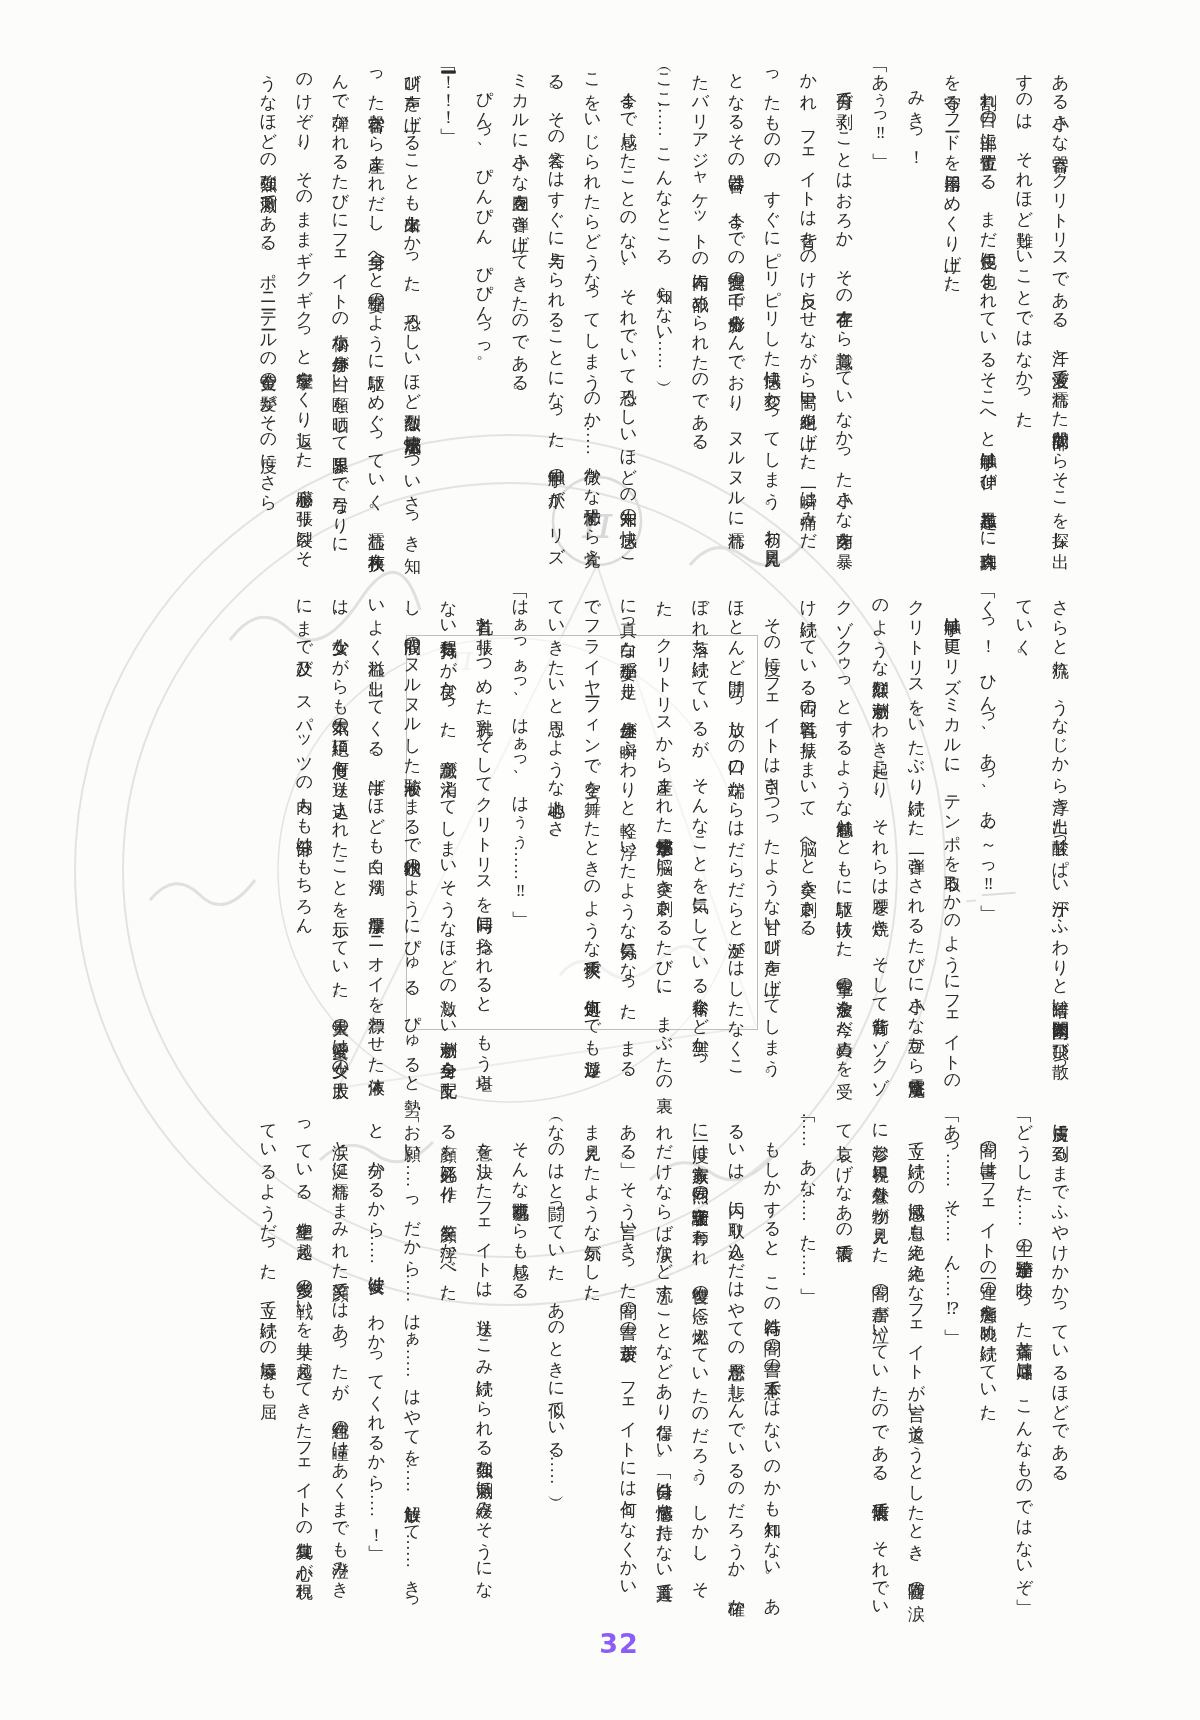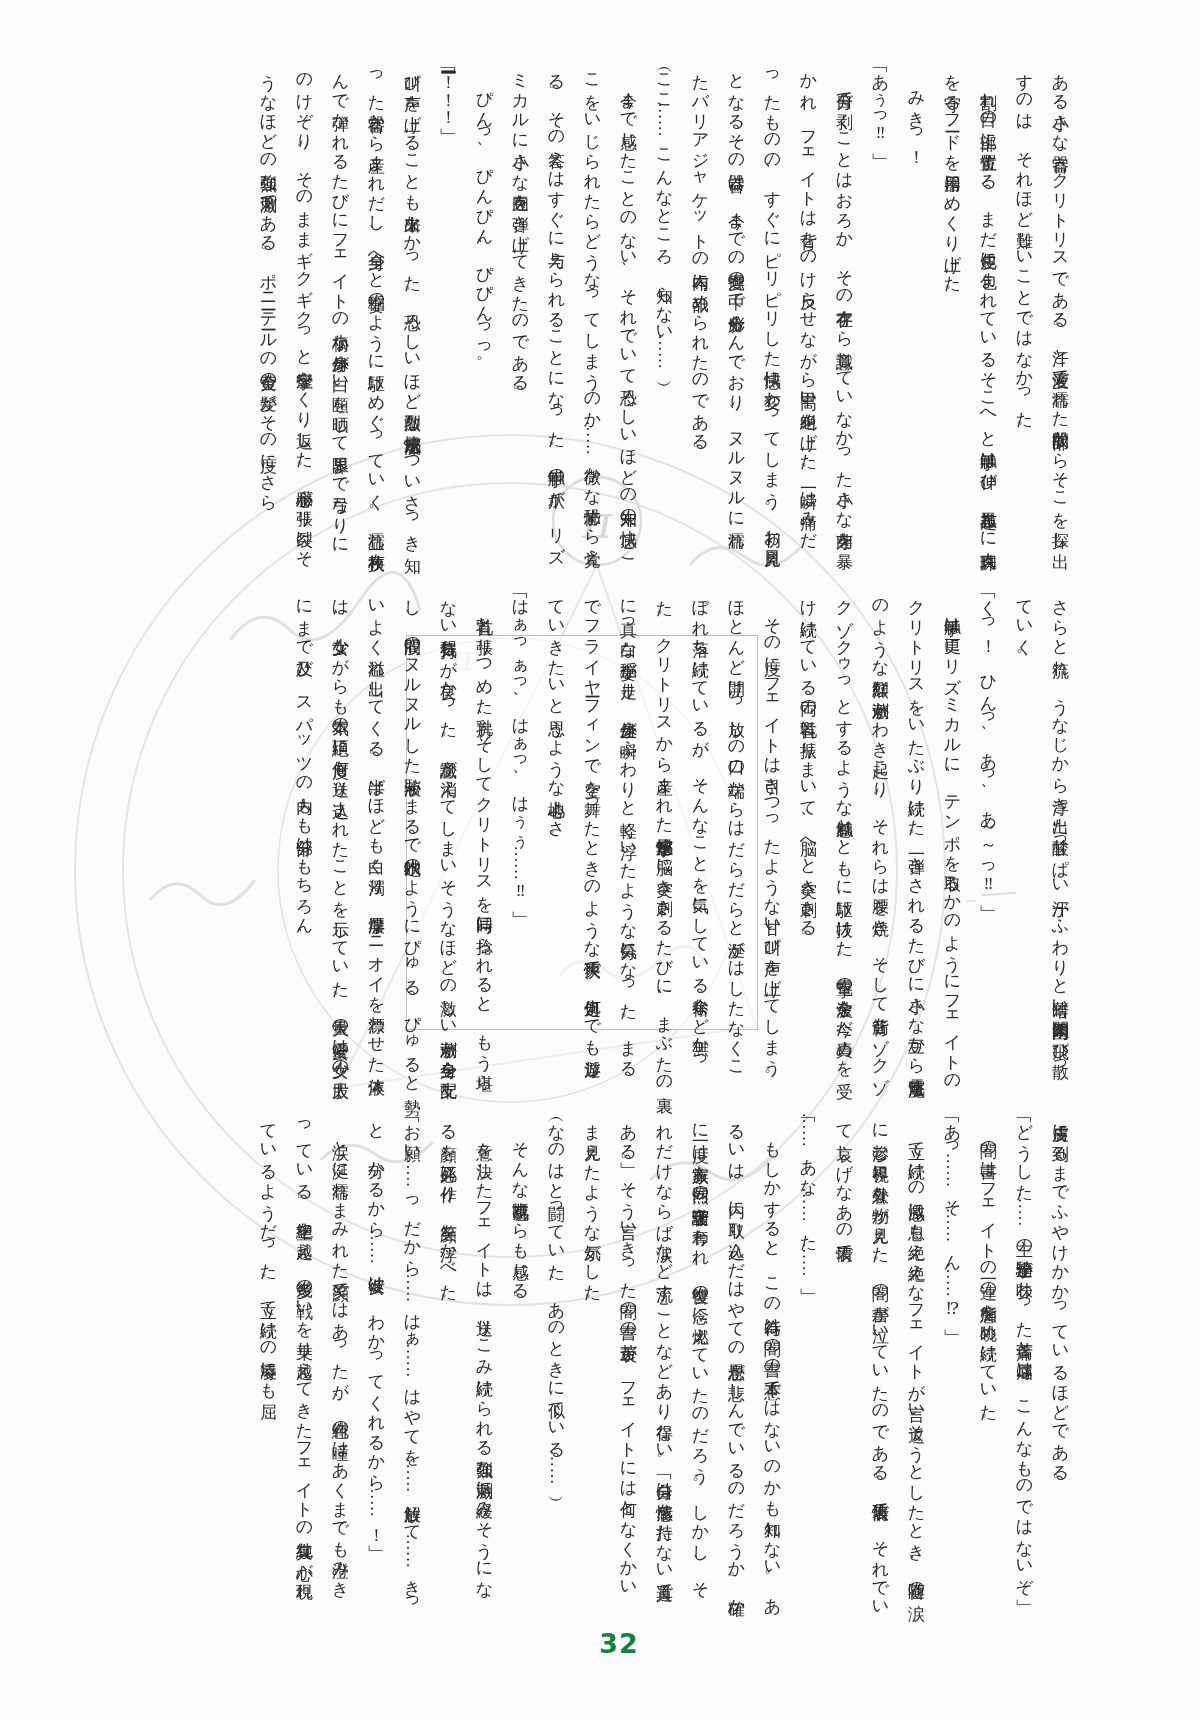--- a/index.html
+++ b/index.html
@@ -25,21 +25,21 @@
     font-size:17px;line-height:36px;letter-spacing:0.5px;
     color:#2b2b2b;
   }
   .band-top{top:62px;}
   .band-middle{top:588px;}
   .band-bottom{top:1112px;}
   .page-number{
     position:absolute;left:586px;top:1628px;width:66px;z-index:2;
     text-align:center;
     font-family:"DejaVu Sans","Liberation Sans",sans-serif;
-    font-weight:bold;font-size:27px;color:#15803d;letter-spacing:1px;
+    font-weight:bold;font-size:27px;color:#8b5cf6;letter-spacing:1px;
   }
   .scan-smudge{
     position:absolute;left:982px;top:893px;width:34px;height:10px;z-index:1;
     border-top:2px solid #c9c9c9;transform:rotate(-4deg);opacity:.6;
   }
   .scan-smudge::after{
     content:"";position:absolute;left:-16px;top:3px;width:10px;height:2px;background:#d2d2d2;
   }
 </style>
 </head>

